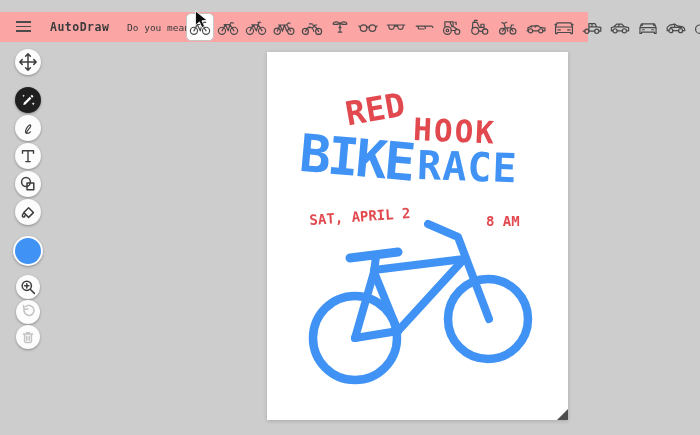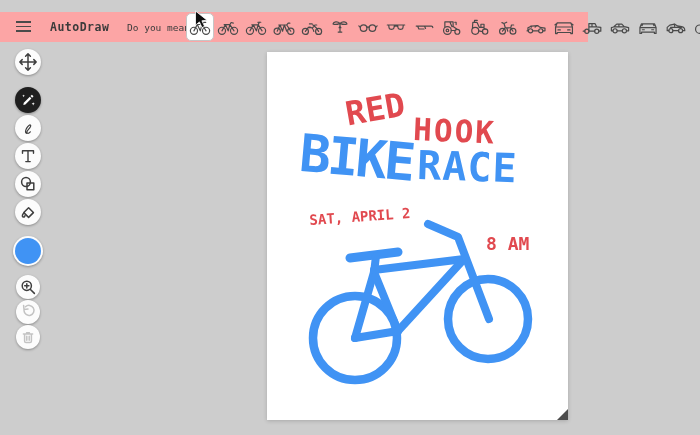--- a/index.html
+++ b/index.html
@@ -42,21 +42,21 @@
   
   .canvas { position:absolute; left:267px; top:52px; width:301px; height:368px; background:#ffffff; box-shadow:0 1px 4px rgba(0,0,0,.18); z-index:1; }
   .word { position:absolute; font-weight:bold; white-space:nowrap; transform-origin:left top; line-height:1; }
   .w-red  { color:#e1494f; }
   .w-blue { color:#4093f4; }
   .word-red  { left:76px;  top:46px;  font-size:33px; transform:rotate(-10deg); letter-spacing:0px; }
   .word-hook { left:147px; top:62px;  font-size:31px; transform:rotate(2.5deg); letter-spacing:2px; }
   .word-bike { left:35px;  top:75px;  font-size:52px; transform:rotate(5deg);  letter-spacing:-3px; }
   .word-race { left:151px; top:93px;  font-size:40px; transform:rotate(2deg);  letter-spacing:1px; }
   .word-date { left:42px;  top:161px; font-size:14px; transform:rotate(-4deg); }
-  .word-time { left:219px; top:183px; font-size:18px; }
+  .word-time { left:219px; top:162px; font-size:14px; }
   .bike-svg { position:absolute; left:0; top:0; }
   .bike-svg * { stroke:#4093f4; fill:none; stroke-linecap:round; stroke-linejoin:round; }
   .resize-handle { position:absolute; right:0; bottom:0; width:0; height:0; border-left:11px solid transparent; border-bottom:11px solid #4d4d4d; cursor:nwse-resize; }
 </style>
 </head>
 <body>
 
 <div class="topbar">
   <div class="hamburger">
       <span></span>

